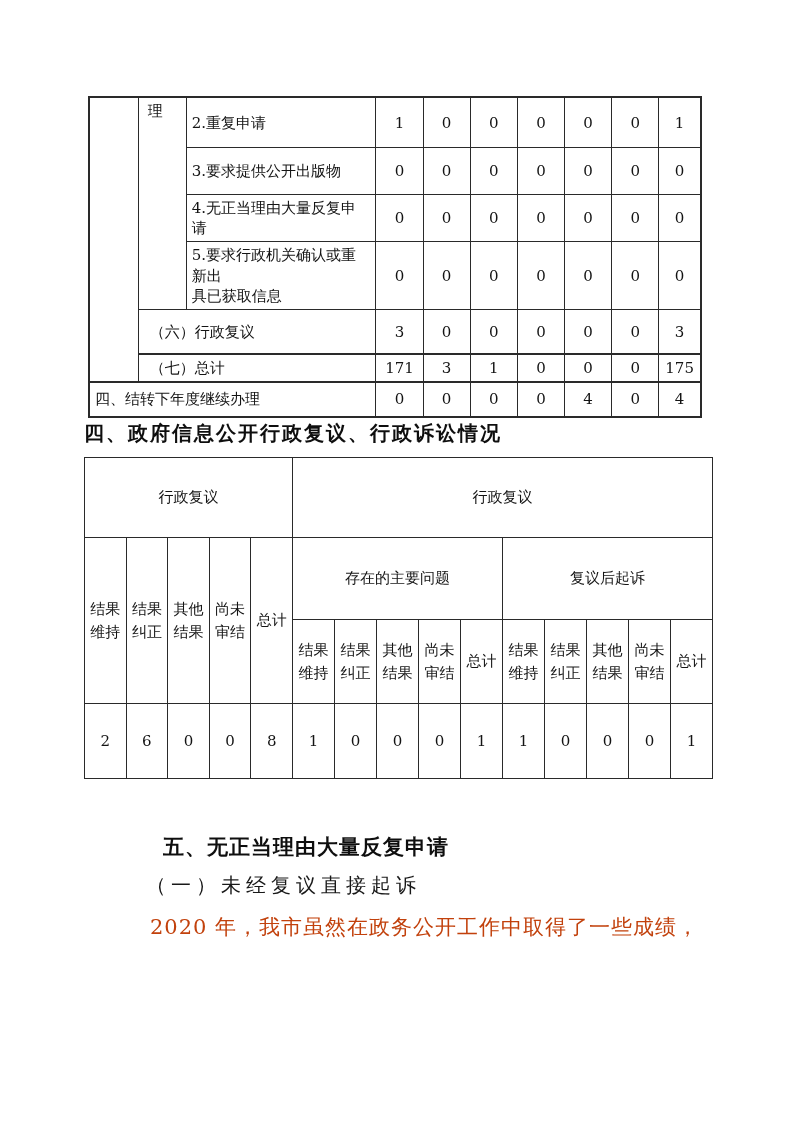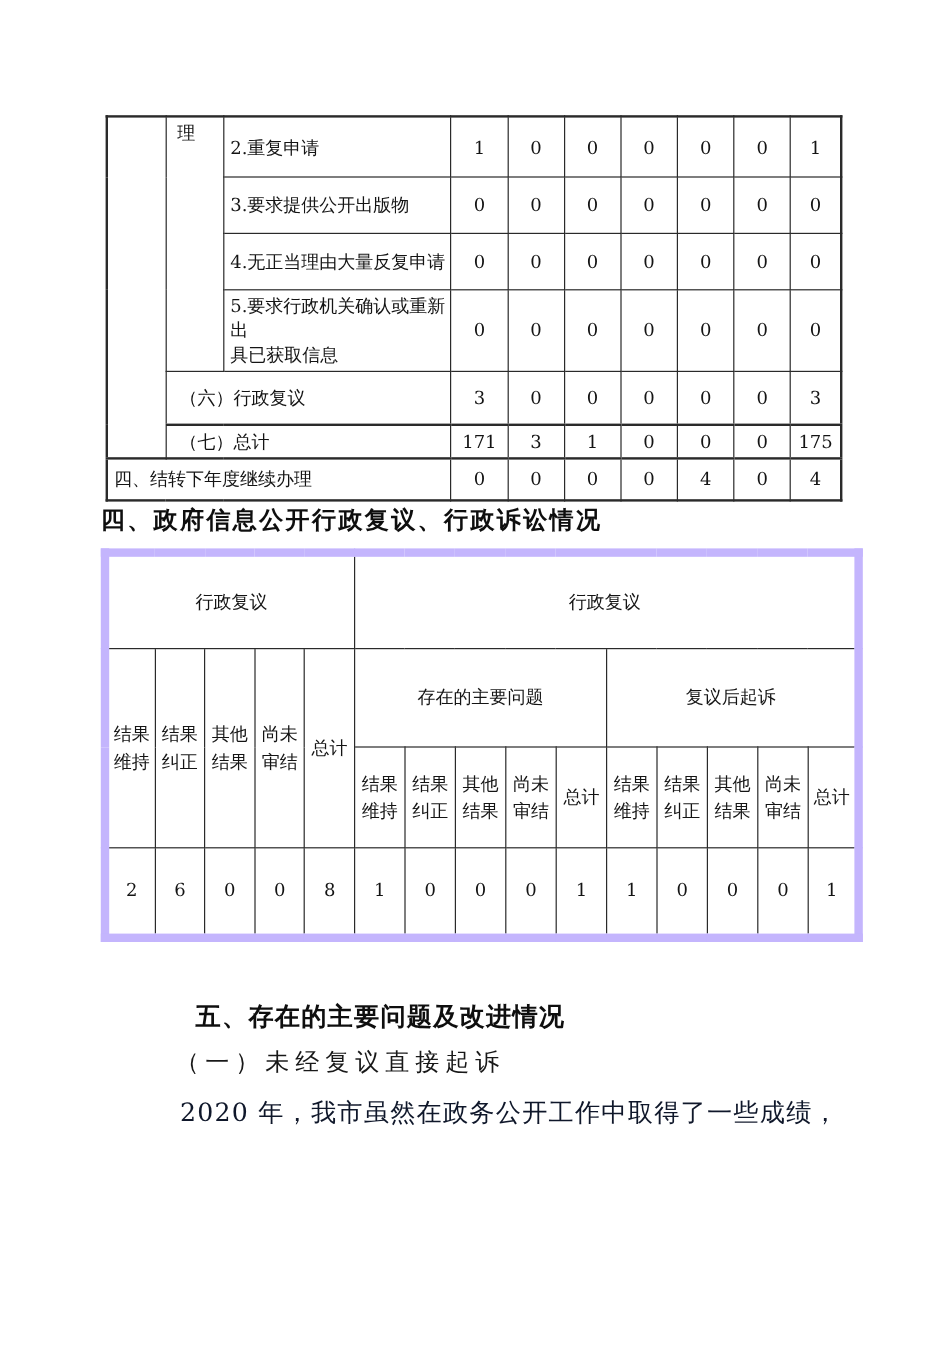--- a/index.html
+++ b/index.html
@@ -9,48 +9,48 @@
     font-family:"DejaVu Serif", serif; color:#141414; overflow:hidden;
   }
   table { border-collapse:collapse; table-layout:fixed; position:absolute; background:#fff; }
 
   
   .t1 { left:88px; top:96px; width:614px; height:322px; border:2px solid #2a2a2a; }
   .t1 td {
     border:1px solid #2a2a2a; font-size:15px; text-align:center;
     vertical-align:middle; padding:0; line-height:1.35; overflow:hidden;
   }
-  .t1 td.lbl { text-align:left; padding:2px 2px 2px 5px; white-space:pre-line; }
+  .t1 td.lbl { text-align:left; padding:2px 12px 2px 5px; white-space:pre-line; }
   .t1 td.lbl-in { padding-left:11px; }
   .t1 td.vtop { vertical-align:top; text-align:left; padding:3px 0 0 9px; }
   .t1 tr.thick td { border-top-width:2px; }
 
   
-  .t2 { left:84px; top:457px; width:628px; height:321px; border:7px solid #c4b5fd; }
+  .t2 { left:84px; top:457px; width:628px; height:321px; border:1px solid #c4b5fd; }
   .t2 td {
     border:1px solid #2a2a2a; font-size:15px; text-align:center;
     vertical-align:middle; white-space:pre-line; line-height:1.5; padding:0;
   }
 
   
   .h4 {
     position:absolute; left:84px; top:420px; width:628px; text-align:left;
     font-family:"DejaVu Sans", sans-serif; font-weight:bold;
     font-size:20px; letter-spacing:2px; color:#0e0e0e;
   }
   .h5 {
     position:absolute; left:163px; top:833px;
     font-family:"DejaVu Sans", sans-serif; font-weight:bold;
     font-size:21px; letter-spacing:1px; color:#0e0e0e;
   }
   .sub5 {
     position:absolute; left:146px; top:872px;
     font-size:20px; letter-spacing:5px; color:#181818;
   }
-  .para { position:absolute; left:113px; top:906px; width:577px; font-size:21px; color:#0f172a; }
+  .para { position:absolute; left:113px; top:906px; width:577px; font-size:21px; color:#c2410c; }
   .pline { height:43px; line-height:43px; text-align:justify; text-align-last:justify; letter-spacing:1px; white-space:nowrap; }
   .pline.indent { text-indent:37px; }
 </style>
 </head>
 <body>
 
 <div class="page">
 
   <table class="t1">
     <colgroup>
@@ -200,19 +200,19 @@
       <td>1</td>
       <td>1</td>
       <td>0</td>
       <td>0</td>
       <td>0</td>
       <td>1</td>
     </tr>
   </tbody>
     </table>
 
-  <div class="h5">五、存在的主要问题及改进情况</div>
+  <div class="h5">五、无正当理由大量反复申请</div>
   <div class="sub5">（一）未经复议直接起诉</div>
   <div class="para">
     <div class="pline indent">2020 年，我市虽然在政务公开工作中取得了一些成绩，</div>
   </div>
 
 </div>
 
 </body></html>

